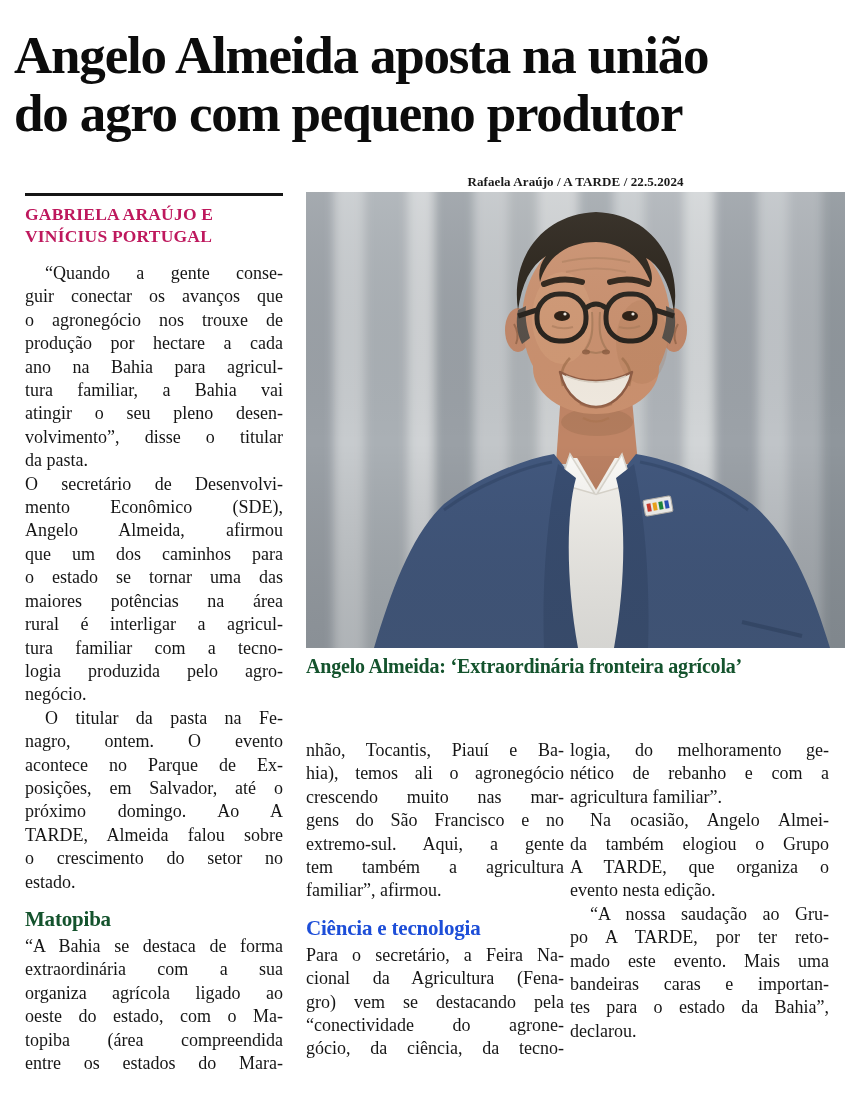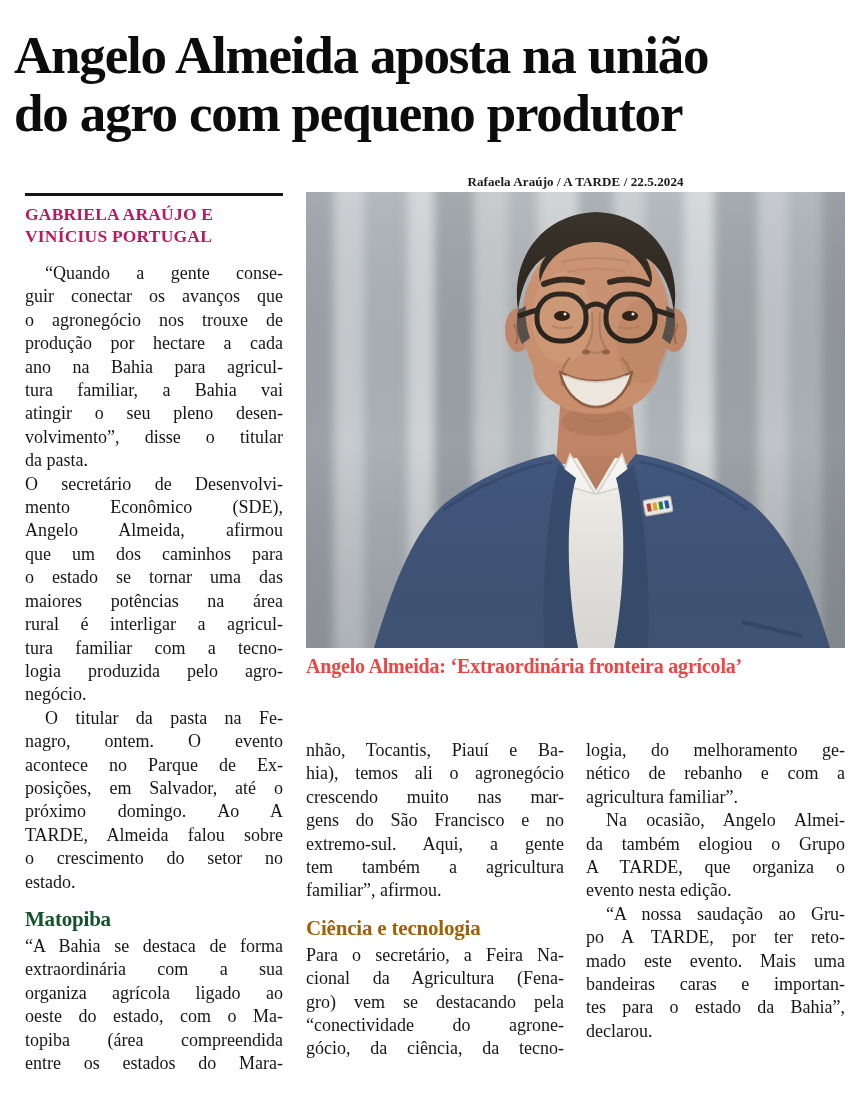--- a/index.html
+++ b/index.html
@@ -30,24 +30,24 @@
     font-weight:700; font-size:17.5px; line-height:22px;
     letter-spacing:0.2px; color:#be185d;
   }
   .left-col .article { margin-top:15px; }
   
   .photo-wrap { position:absolute; left:306px; top:192px; width:539px; height:456px; }
   .photo-wrap svg { display:block; }
   
   .caption {
     position:absolute; left:306px; top:655px; width:539px;
-    font-weight:700; font-size:20px; color:#ef4444; letter-spacing:-0.2px;
-  }
-  
-  .cols2 { position:absolute; left:306px; top:739px; width:539px; display:flex; gap:22px; }
+    font-weight:700; font-size:20px; color:#14532d; letter-spacing:-0.2px;
+  }
+  
+  .cols2 { position:absolute; left:306px; top:739px; width:539px; display:flex; gap:6px; }
   .cols2 .colm { width:258px; }
   .cols2 .colr { width:259px; }
   
   .article { font-size:18px; line-height:23.4px; color:#151515; }
   .para { margin:0; }
   .tline { text-align:justify; text-align-last:justify; }
   .tlast { text-align-last:left; }
   .para.indent .tline:first-child { text-indent:20px; }
   .sec-head {
     font-weight:700; font-size:21px; line-height:25px;
@@ -234,21 +234,21 @@
   <div class="colm article">
       <div class="para">
         <div class="tline">nhão, Tocantis, Piauí e Ba-</div>
         <div class="tline">hia), temos ali o agronegócio</div>
         <div class="tline">crescendo muito nas mar-</div>
         <div class="tline">gens do São Francisco e no</div>
         <div class="tline">extremo-sul. Aqui, a gente</div>
         <div class="tline">tem também a agricultura</div>
         <div class="tline tlast">familiar”, afirmou.</div>
       </div>
-      <div class="sec-head" style="color: #a16207;">Ciência e tecnologia</div>
+      <div class="sec-head" style="color: #1d4ed8;">Ciência e tecnologia</div>
       <div class="para">
         <div class="tline">Para o secretário, a Feira Na-</div>
         <div class="tline">cional da Agricultura (Fena-</div>
         <div class="tline">gro) vem se destacando pela</div>
         <div class="tline">“conectividade do agrone-</div>
         <div class="tline">gócio, da ciência, da tecno-</div>
       </div>
     </div>
   <div class="colr article">
       <div class="para">

